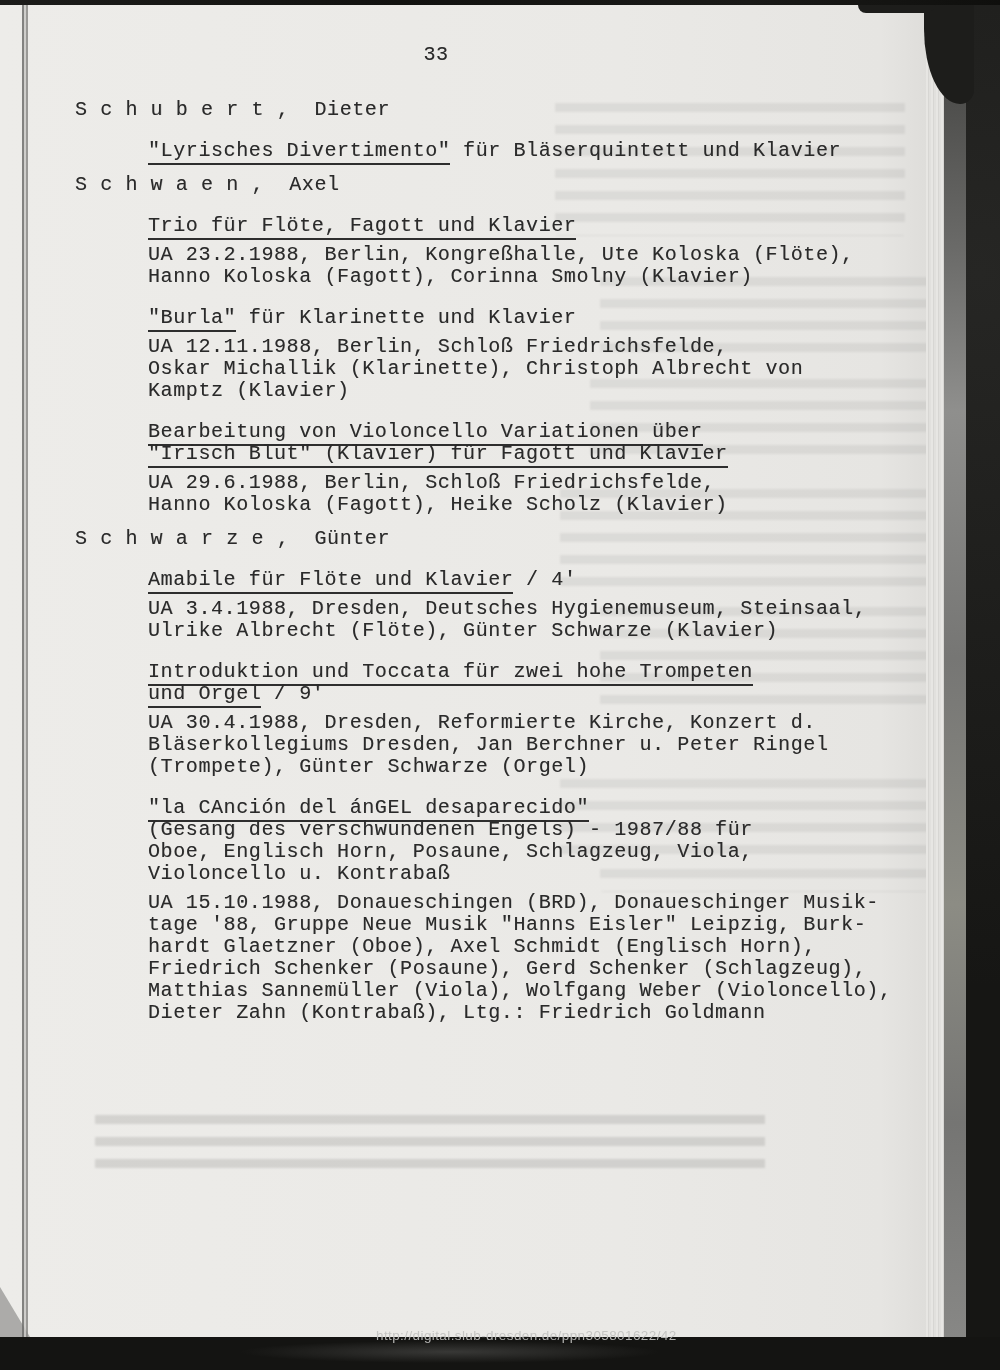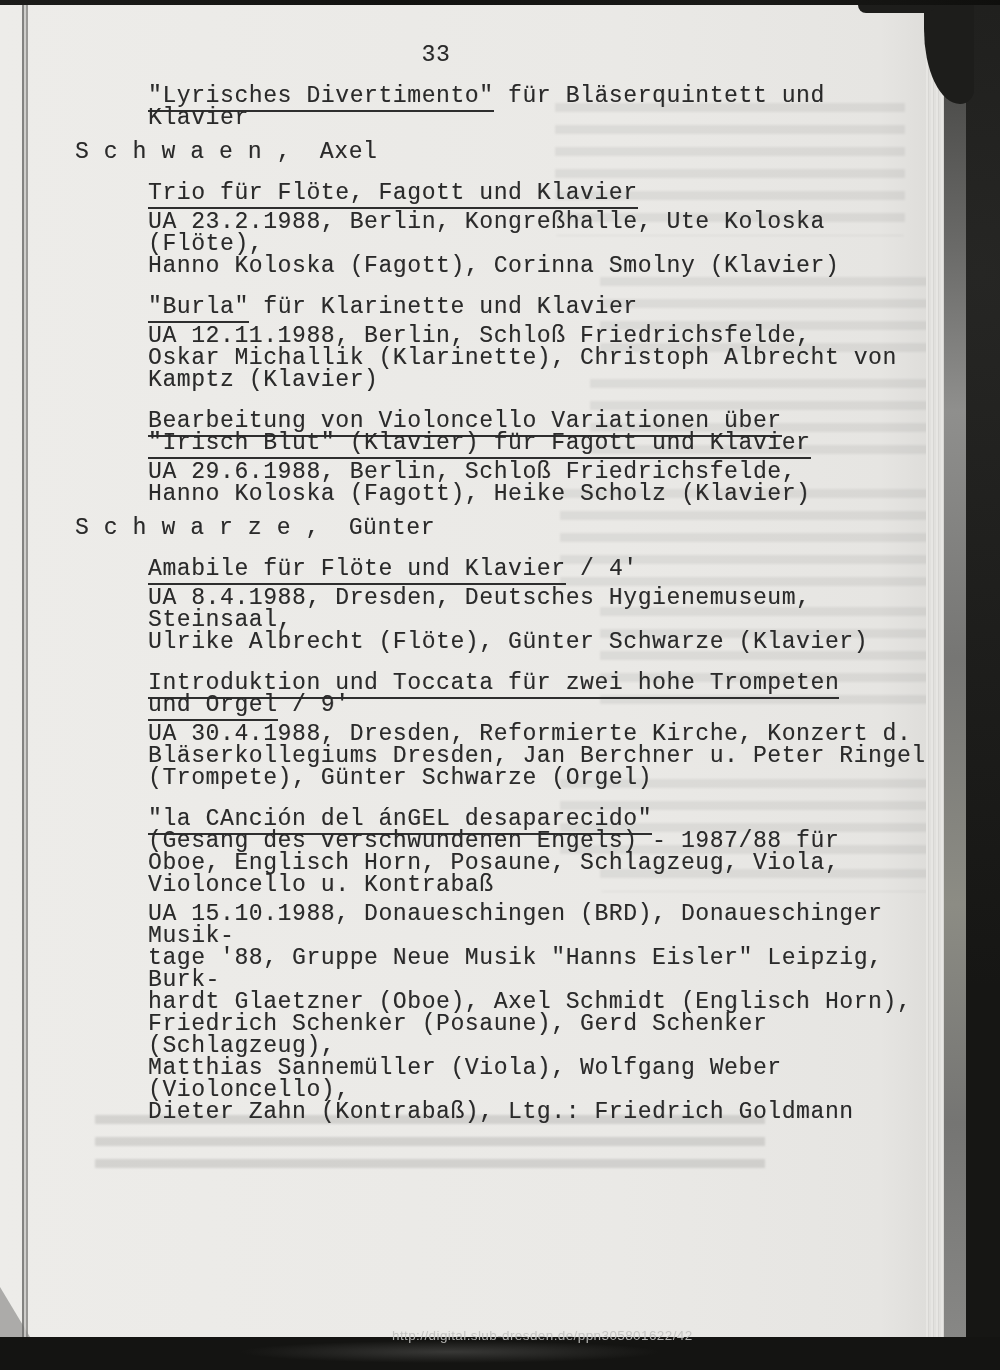--- a/index.html
+++ b/index.html
@@ -51,35 +51,35 @@
     position:absolute; inset:0;
     background:radial-gradient(ellipse 300px 16px at 45% 45%, #383836, rgba(20,20,18,0) 70%);
   }
   .bottom-wedge {
     position:absolute; left:0; bottom:33px; width:30px; height:50px; z-index:2;
     background:#9b9b99; clip-path:polygon(0 100%,100% 100%,0 0);
     opacity:.8;
   }
   
   .url {
-    position:absolute; top:1328px; left:392px; z-index:5;
+    position:absolute; top:1328px; left:376px; z-index:5;
     font-family:"Liberation Sans",sans-serif; font-size:13.5px; letter-spacing:.4px;
     color:#c2c2c0; opacity:.92;
   }
   
   .ghost {
     position:absolute; z-index:1; border-radius:3px;
     background:repeating-linear-gradient(180deg, rgba(0,0,0,0) 0 7px, rgba(104,104,102,.55) 7px 16px, rgba(0,0,0,0) 16px 22px);
     filter:blur(1.3px); opacity:.20;
   }
   .ghost.strong { opacity:.34; }
   
   .content {
     position:relative; z-index:2; width:930px;
-    font-size:23px; line-height:22px; letter-spacing:.6px;
+    font-size:20px; line-height:22px; letter-spacing:.6px;
     text-shadow:.3px .3px 0 rgba(42,42,42,.35);
   }
   .page-number { padding-top:44px; text-align:center; transform:translateX(-29px); }
   .composer { margin:12px 0 0 75px; white-space:pre-wrap; }
   .composer.first { margin-top:33px; }
   .work-title { margin:19px 0 0 148px; white-space:pre-wrap; }
   .premiere { margin:7px 0 0 148px; white-space:pre-wrap; }
   .subtitle { margin:0 0 0 148px; white-space:pre-wrap; }
   .u { border-bottom:2px solid #2e2e2e; padding-bottom:1px; }
 </style>
@@ -94,20 +94,21 @@
   <div class="ghost" style="left:590px;top:372px;width:345px;height:95px;"></div>
   <div class="ghost" style="left:560px;top:482px;width:375px;height:105px;"></div>
   <div class="ghost" style="left:600px;top:600px;width:330px;height:115px;"></div>
   <div class="ghost" style="left:560px;top:772px;width:375px;height:85px;"></div>
   <div class="ghost" style="left:600px;top:862px;width:330px;height:30px;"></div>
   <div class="ghost strong" style="left:95px;top:1108px;width:670px;height:62px;"></div>
 
   <div class="content">
     <div class="page-number">33</div>
 
+    <div class="composer first">S c h u b e r t ,  Dieter</div>
     <div class="work">
       <div class="work-title"><span class="u">"Lyrisches Divertimento"</span><span> für Bläserquintett und Klavier</span></div>
     </div>
 
     <div class="composer">S c h w a e n ,  Axel</div>
     <div class="work">
       <div class="work-title"><span class="u">Trio für Flöte, Fagott und Klavier</span><span></span></div>
       <div class="premiere">UA 23.2.1988, Berlin, Kongreßhalle, Ute Koloska (Flöte),
 Hanno Koloska (Fagott), Corinna Smolny (Klavier)</div>
     </div>
@@ -119,21 +120,21 @@
     </div>
     <div class="work">
       <div class="work-title"><span class="u">Bearbeitung von Violoncello Variationen über</span><br><span class="u">"Irisch Blut" (Klavier) für Fagott und Klavier</span></div>
       <div class="premiere">UA 29.6.1988, Berlin, Schloß Friedrichsfelde,
 Hanno Koloska (Fagott), Heike Scholz (Klavier)</div>
     </div>
 
     <div class="composer">S c h w a r z e ,  Günter</div>
     <div class="work">
       <div class="work-title"><span class="u">Amabile für Flöte und Klavier</span><span> / 4'</span></div>
-      <div class="premiere">UA 8.4.1988, Dresden, Deutsches Hygienemuseum, Steinsaal,
+      <div class="premiere">UA 3.4.1988, Dresden, Deutsches Hygienemuseum, Steinsaal,
 Ulrike Albrecht (Flöte), Günter Schwarze (Klavier)</div>
     </div>
     <div class="work">
       <div class="work-title"><span class="u">Introduktion und Toccata für zwei hohe Trompeten</span><br><span class="u">und Orgel</span><span> / 9'</span></div>
       <div class="premiere">UA 30.4.1988, Dresden, Reformierte Kirche, Konzert d.
 Bläserkollegiums Dresden, Jan Berchner u. Peter Ringel
 (Trompete), Günter Schwarze (Orgel)</div>
     </div>
 
     <div class="work">

